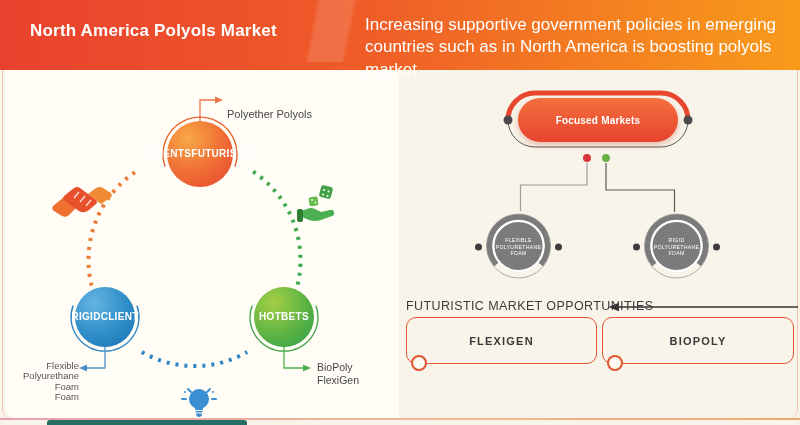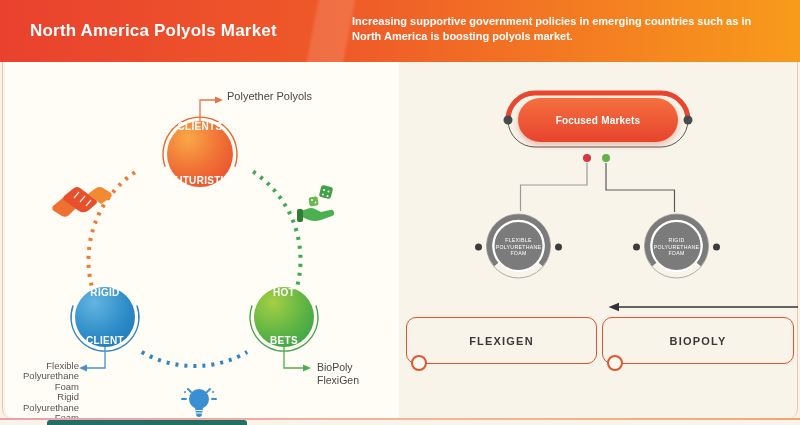--- a/index.html
+++ b/index.html
@@ -7,43 +7,43 @@
   #canvas{position:relative;width:800px;height:425px;background:#f8f4e9;overflow:hidden;}
   .abs{position:absolute;}
 
   
   #frame{left:2px;top:30px;width:794px;height:388px;border:1px solid #f5c5ae;border-bottom:none;border-radius:10px;z-index:0;}
   #left-panel{left:5px;top:62px;width:394px;height:356px;background:#fffdf6;border-bottom-left-radius:10px;z-index:1;}
   #bottom-line{left:0px;top:418px;width:800px;height:2px;background:linear-gradient(90deg,#eb9fae,#f4b795 55%,#f0a872);z-index:6;}
   #footer-bar{left:47px;top:420px;width:200px;height:5px;background:#256e66;border-radius:3px 3px 0 0;z-index:6;}
 
   
-  #header{left:0;top:0;width:800px;height:62px;background:linear-gradient(90deg,#e9412e,#ef5c28 45%,#f89b1b);z-index:5;}
+  #header{left:0;top:0;width:800px;height:70px;background:linear-gradient(90deg,#e9412e,#ef5c28 45%,#f89b1b);z-index:5;}
   #header-stripe{position:absolute;left:0;top:0;width:800px;height:62px;
     background:linear-gradient(101deg,rgba(255,255,255,0) 39%,rgba(255,255,255,0.13) 39.5%,rgba(255,255,255,0.13) 43.5%,rgba(255,255,255,0) 44%);}
   #hdr-title{position:absolute;left:30px;top:0;height:62px;display:flex;align-items:center;
     color:#fff;font-size:17px;font-weight:bold;letter-spacing:.2px;}
-  #hdr-sub{position:absolute;left:352px;top:14px;width:425px;color:#fff;font-size:11px;line-height:1.32;font-weight:bold;}
+  #hdr-sub{position:absolute;left:365px;top:14px;width:425px;color:#fff;font-size:17px;line-height:1.32;}
 
   
   #art{left:0;top:0;z-index:3;pointer-events:none;}
   #art text{font-family:"Liberation Sans",sans-serif;}
 
   
-  .cyc{border-radius:50%;display:flex;flex-direction:column;align-items:center;justify-content:space-between;z-index:4;}
+  .cyc{border-radius:50%;display:flex;flex-direction:row;align-items:center;justify-content:center;z-index:4;}
   .cyc .ln{color:#fff;font-size:10px;font-weight:600;letter-spacing:.3px;line-height:12px;text-align:center;}
   #c-orange{left:167px;top:121px;width:66px;height:66px;
     background:radial-gradient(circle at 32% 26%,#f9a847 0%,#f07236 48%,#e8432e 100%);}
   #c-blue{left:75px;top:287px;width:60px;height:60px;
     background:radial-gradient(circle at 32% 26%,#63b5e2 0%,#2e8cc7 55%,#1673b4 100%);}
   #c-green{left:254px;top:287px;width:60px;height:60px;
     background:radial-gradient(circle at 32% 26%,#a4cf45 0%,#5cb344 55%,#2b9e4a 100%);}
 
   
-  #co-polyether{left:227px;top:90px;font-size:11px;color:#474747;z-index:4;}
+  #co-polyether{left:227px;top:108px;font-size:11px;color:#474747;z-index:4;}
   #co-foam{left:0px;top:361px;width:79px;text-align:right;z-index:4;}
   #co-foam div{font-size:9.5px;line-height:10.4px;color:#565656;}
   #co-biopoly{left:317px;top:361px;z-index:4;}
   #co-biopoly div{font-size:10.5px;line-height:12.5px;color:#474747;}
 
   
   #fm-pill{left:518px;top:98px;width:160px;height:44px;border-radius:22px;
     background:linear-gradient(180deg,#f4703e,#e7432e);display:flex;align-items:center;justify-content:center;
     box-shadow:0 3px 6px rgba(190,60,30,0.30);z-index:4;}
   #fm-pill span{color:#fff;font-size:10px;font-weight:bold;letter-spacing:.2px;}
@@ -170,34 +170,34 @@
   <div class="abs cyc" id="c-green">
     <div class="ln">HOT</div>
     <div class="ln">BETS</div>
   </div>
 
   <div class="abs" id="co-polyether">Polyether Polyols</div>
   <div class="abs" id="co-foam">
     <div>Flexible</div>
     <div>Polyurethane</div>
     <div>Foam</div>
-    <div>Rigid Polyurethane</div>
     <div>Foam</div>
   </div>
   <div class="abs" id="co-biopoly">
     <div>BioPoly</div>
     <div>FlexiGen</div>
   </div>
 
   <div class="abs" id="fm-pill">
     <span>Focused Markets</span>
   </div>
   <div class="abs mini-dot" id="dot-red"></div>
   <div class="abs mini-dot" id="dot-green"></div>
 
+  <div class="abs" id="fut-title">FUTURISTIC MARKET OPPORTUNITIES</div>
   <div class="abs opp-box" id="box-1">
     <span>FLEXIGEN</span>
     <div class="box-dot"></div>
   </div>
   <div class="abs opp-box" id="box-2">
     <span>BIOPOLY</span>
     <div class="box-dot"></div>
   </div>
 
   <div class="abs" id="bottom-line"></div>

